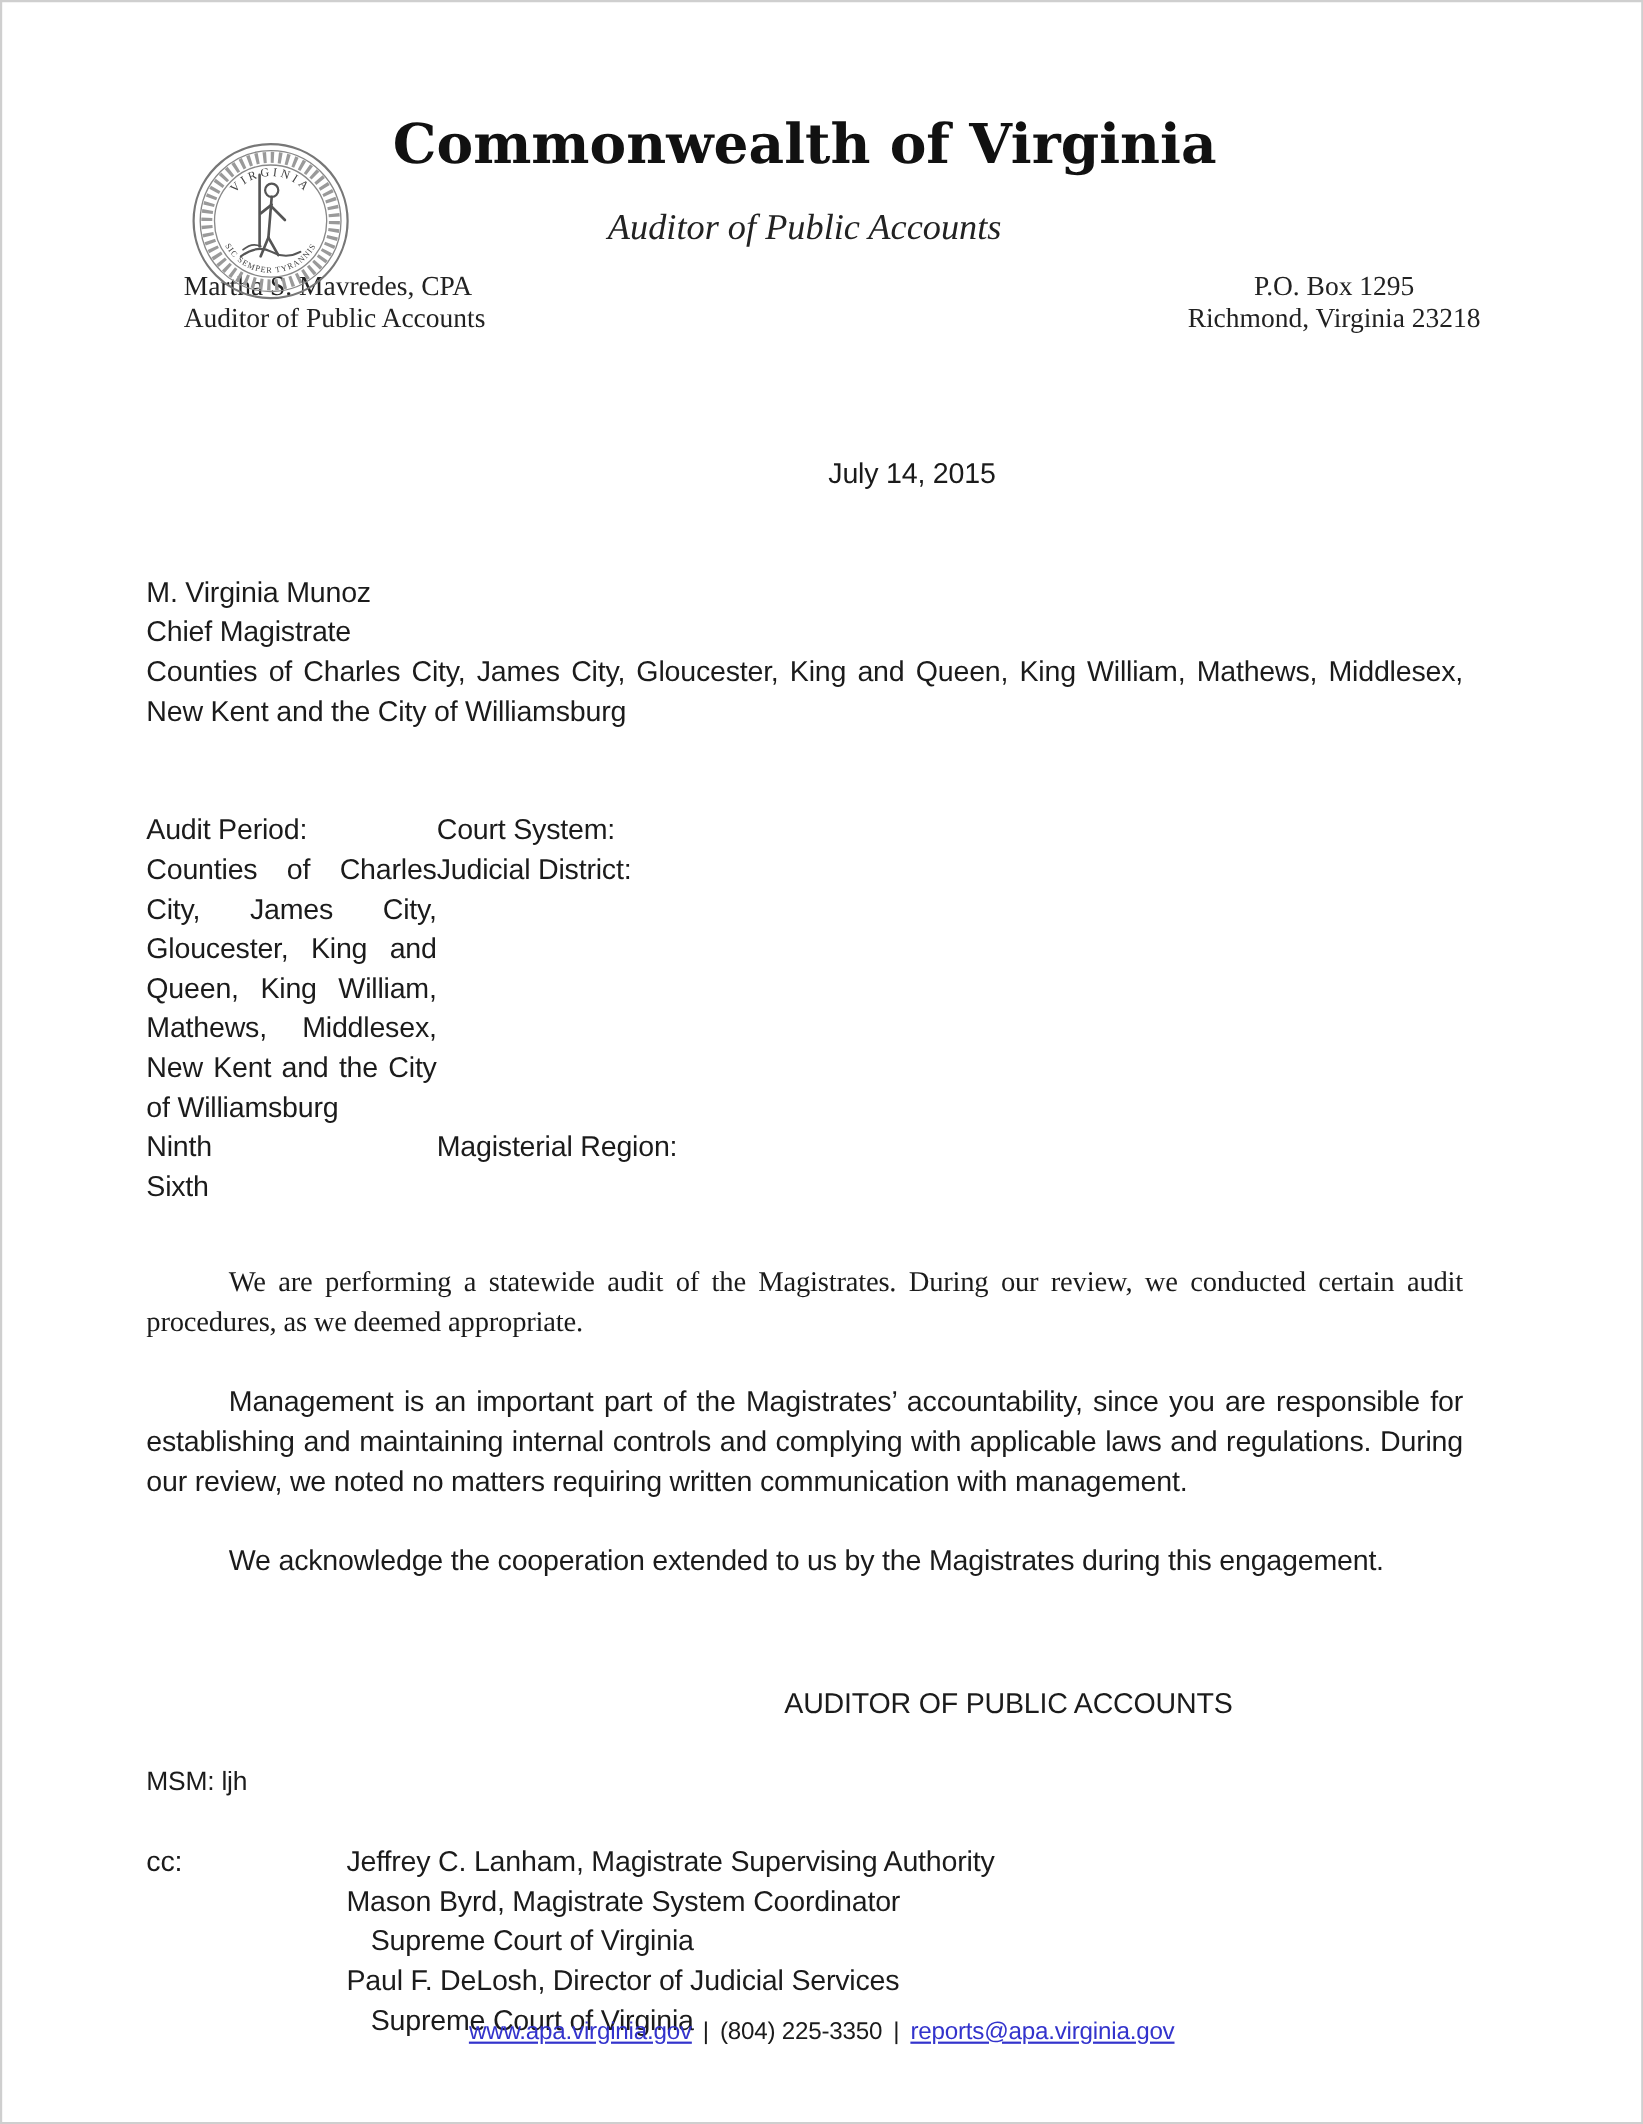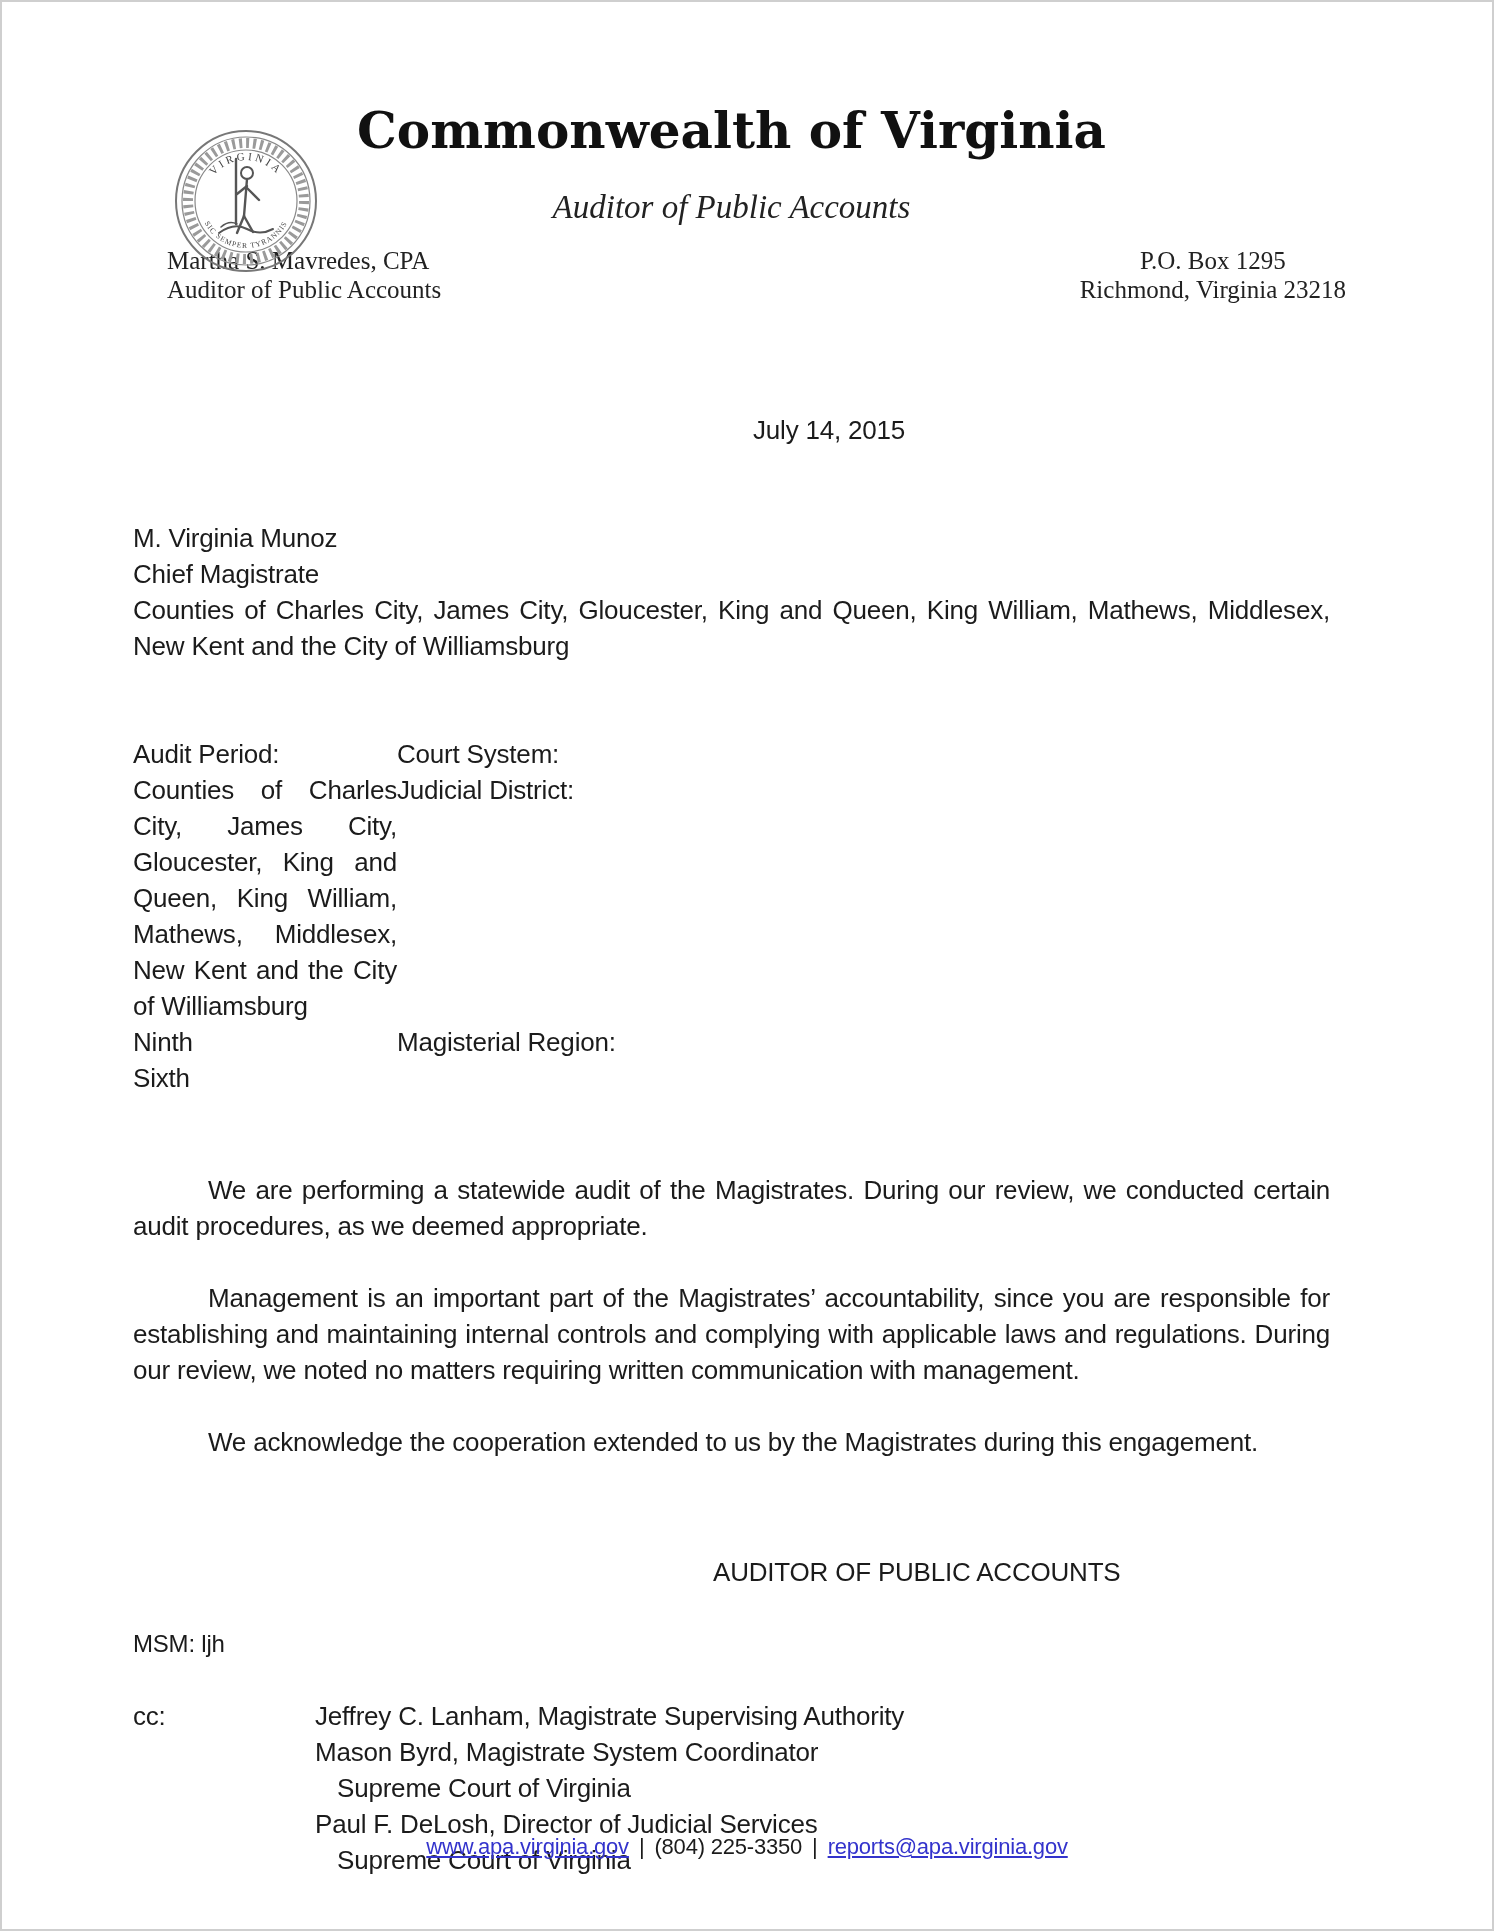--- a/index.html
+++ b/index.html
@@ -33,21 +33,21 @@
   
   .date{margin-top:108px;margin-left:620px;font-size:26px;line-height:36px;}
   .addressee{margin-top:72px;font-size:26px;line-height:36px;}
   .addressee .jurisdiction{text-align:justify;margin:0;}
   .details{
     margin-top:72px;font-size:26px;line-height:36px;
     display:grid;grid-template-columns:264px 1fr;
   }
   .details .value{text-align:justify;}
   .para{font-size:26px;line-height:36px;text-align:justify;text-indent:75px;margin:0;}
-  .para.first{margin-top:76px;}
+  .para.first{margin-top:52px;font-family:Liberation Serif, serif;}
   .para.next{margin-top:36px;}
   .signature{margin-top:94px;margin-left:580px;font-size:26px;line-height:36px;}
   .reference{margin-top:36px;font-size:24px;line-height:36px;}
   .cc{margin-top:36px;display:grid;grid-template-columns:90px 1fr;font-size:26px;line-height:36px;gap:44px;}
   .cc-list div{white-space:nowrap;margin-left:48px;}
   .cc-list .indent{padding-left:22px;}
 
   
   .footer{
     position:absolute;left:0;right:0;bottom:66px;text-align:center;

